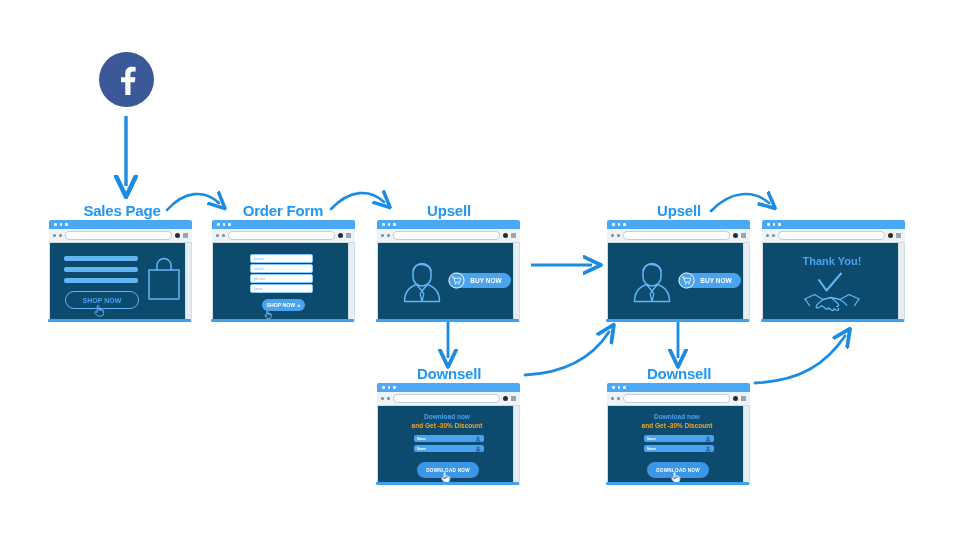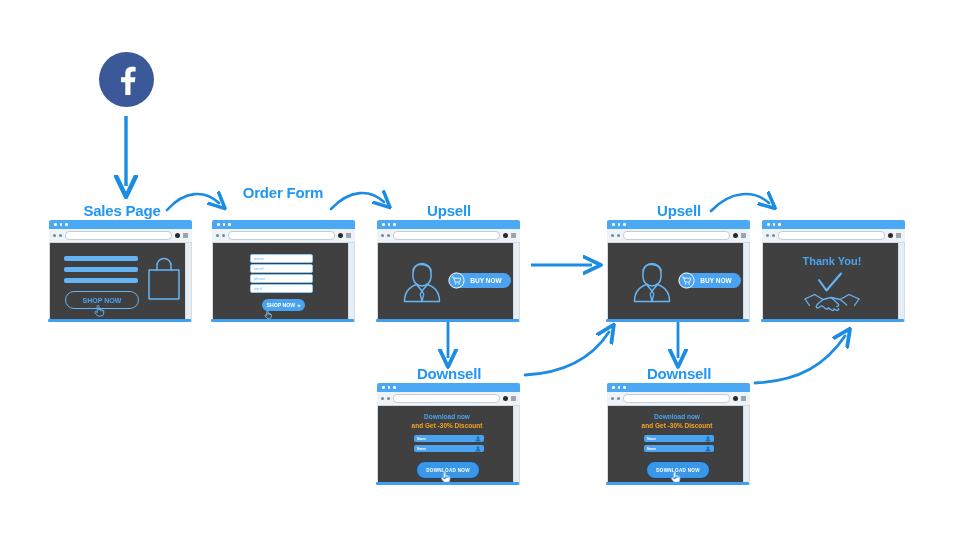--- a/index.html
+++ b/index.html
@@ -34,21 +34,21 @@
     height:13px;background:#eef3f7;border-bottom:1px solid #cfd9e2;
     display:flex;align-items:center;padding:0 4px;gap:3px;
   }
   .nav-dot{width:3px;height:3px;border-radius:50%;background:#7b8794;flex:none;}
   .addr{
     flex:1;height:7px;border-radius:4px;background:#ffffff;border:1px solid #c3ced9;
   }
   .ic-dark{width:5px;height:5px;border-radius:50%;background:#2b2b2b;flex:none;}
   .ic-grey{width:5px;height:5px;background:#9aa5b1;flex:none;}
   .screen{
-    background:#404040;border:1px solid #d4dde6;border-top:none;
+    background:#0c4a6e;border:1px solid #d4dde6;border-top:none;
     position:relative;overflow:hidden;
   }
   .scroll-track{
     position:absolute;right:0;top:0;bottom:0;width:5px;background:#e6edf3;
     border-left:1px solid #d4dde6;
   }
   .baseline{
     position:absolute;height:2.5px;background:#3fa0ef;border-radius:1px;
   }
 
@@ -179,21 +179,21 @@
       </svg>
 
       <svg class="art" style="left:96px;top:13px;" width="36" height="46" viewBox="0 0 36 46">
         <path d="M3,14 H33 V43 H3 Z" fill="none" stroke="#64b5f6" stroke-width="1.5" stroke-linejoin="round"></path>
         <path d="M11,14 V9.5 a7,7 0 0 1 14,0 V14" fill="none" stroke="#64b5f6" stroke-width="1.5" stroke-linecap="round"></path>
       </svg>
     </div>
     <div class="baseline" style="left:-1px;top:99px;width:143px;"></div>
   </div>
 
-  <div class="title" style="left:209px;top:184px;width:148px;">Order Form</div>
+  <div class="title" style="left:209px;top:202px;width:148px;">Order Form</div>
   <div class="card" style="left:212px;top:220px;width:143px;">
     <div class="chrome-top">
       <span class="dot"></span>
       <span class="dot"></span>
       <span class="dot"></span>
     </div>
     <div class="chrome-bar">
       <span class="nav-dot"></span>
       <span class="nav-dot"></span>
       <span class="addr"></span>

